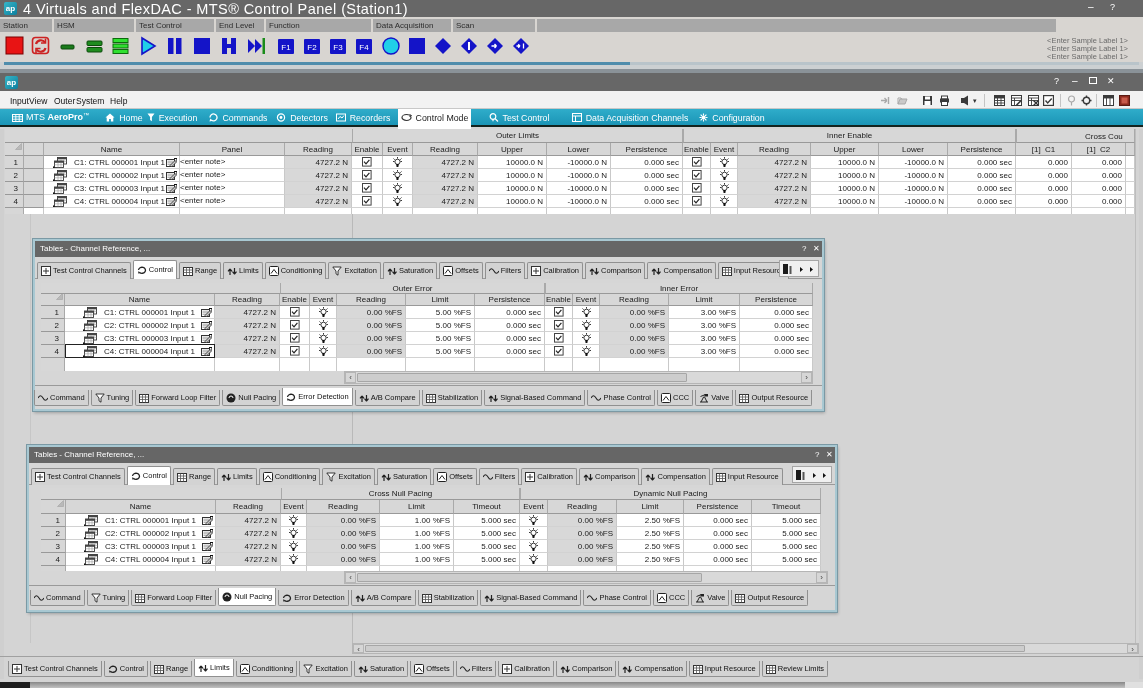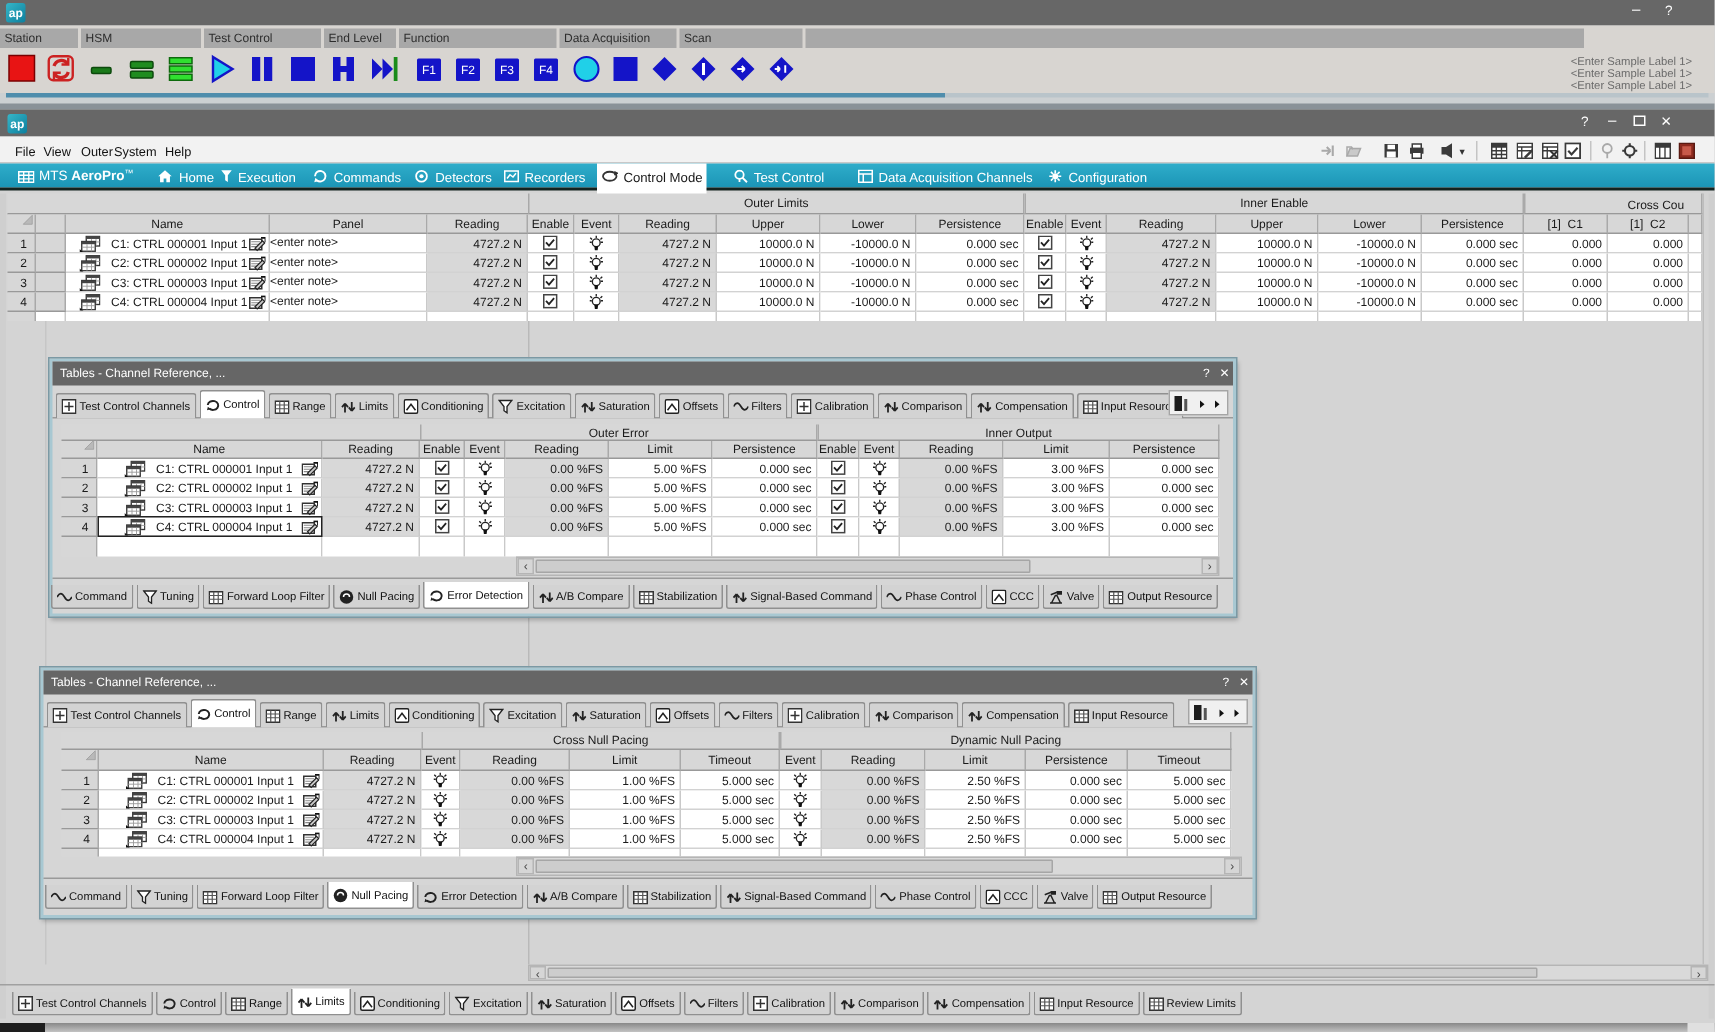--- a/index.html
+++ b/index.html
@@ -21,20 +21,21 @@
  box-shadow:1px 2px 3px rgba(0,0,0,.25)}
 .wtitle{position:absolute;left:0;right:0;top:0;height:16px;background:#666;color:#fff;
  line-height:16px;padding-left:5px;font-size:8px}
 .sb{position:absolute;background:#d9d9d9;border:1px solid #b5b5b5}
 .sbthumb{position:absolute;top:1px;bottom:1px;background:#cdcdcd;border:1px solid #a6a6a6;border-radius:1px}
 .sbarr{position:absolute;top:0;bottom:0;width:11px;background:#d6d6d6;color:#444;
  text-align:center;font-size:8px;line-height:10px;border:1px solid #b5b5b5;font-family:"Liberation Sans"}
 </style></head><body>
 <div class="abs" style="left:0;top:0;width:1143px;height:17px;background:#676767">
 <div class="abs" style="left:4px;top:2px;width:13px;height:13px;background:linear-gradient(135deg,#36b6c8,#0d7f9e);border-radius:2px;color:#fff;font-size:8px;text-align:center;line-height:13px;font-weight:bold">ap</div>
+<div class="abs" style="left:23px;top:1px;font-size:14.5px;color:#fff;letter-spacing:.4px">4 Virtuals and FlexDAC - MTS® Control Panel (Station1)</div>
 <div class="abs" style="left:1088px;top:1px;color:#fff;font-size:10px">–</div>
 <div class="abs" style="left:1110px;top:2px;color:#fff;font-size:9px">?</div>
 </div>
 <div class="abs" style="left:0;top:17px;width:1143px;height:45px;background:#d8d5d1"></div>
 <div class="abs" style="left:0px;top:19px;width:52px;height:13px;background:#a8a8a8;color:#2d2d2d;padding:2px 0 0 3px;font-size:8px">Station</div>
 <div class="abs" style="left:54px;top:19px;width:80px;height:13px;background:#a8a8a8;color:#2d2d2d;padding:2px 0 0 3px;font-size:8px">HSM</div>
 <div class="abs" style="left:136px;top:19px;width:78px;height:13px;background:#a8a8a8;color:#2d2d2d;padding:2px 0 0 3px;font-size:8px">Test Control</div>
 <div class="abs" style="left:216px;top:19px;width:48px;height:13px;background:#a8a8a8;color:#2d2d2d;padding:2px 0 0 3px;font-size:8px">End Level</div>
 <div class="abs" style="left:266px;top:19px;width:105px;height:13px;background:#a8a8a8;color:#2d2d2d;padding:2px 0 0 3px;font-size:8px">Function</div>
 <div class="abs" style="left:373px;top:19px;width:78px;height:13px;background:#a8a8a8;color:#2d2d2d;padding:2px 0 0 3px;font-size:8px">Data Acquisition</div>
@@ -127,21 +128,21 @@
 <div class="abs" style="left:630px;top:62px;width:509px;height:3px;background:#b9c4ca"></div>
 <div class="abs" style="left:0;top:69px;width:1143px;height:4px;background:#8a9298"></div>
 <div class="abs" style="left:0;top:73px;width:1143px;height:18px;background:#676767">
 <div class="abs" style="left:5px;top:3px;width:13px;height:13px;background:linear-gradient(135deg,#36b6c8,#0d7f9e);border-radius:2px;color:#fff;font-size:8px;text-align:center;line-height:13px;font-weight:bold">ap</div>
 <div class="abs" style="left:1054px;top:3px;color:#fff;font-size:9px">?</div>
 <div class="abs" style="left:1072px;top:2px;color:#fff;font-size:10px">–</div>
 <div class="abs" style="left:1089px;top:4px;width:8px;height:7px;border:1px solid #fff"></div>
 <div class="abs" style="left:1107px;top:3px;color:#fff;font-size:9px">✕</div>
 </div>
 <div class="abs" style="left:0;top:91px;width:1143px;height:18px;background:#f2f2f2;border-bottom:1px solid #c8c8c8"></div>
-<div class="abs" style="left:10px;top:96px;font-size:8.5px;color:#111">File</div>
+<div class="abs" style="left:10px;top:96px;font-size:8.5px;color:#111">Input</div>
 <div class="abs" style="left:29px;top:96px;font-size:8.5px;color:#111">View</div>
 <div class="abs" style="left:54px;top:96px;font-size:8.5px;color:#111">Outer</div>
 <div class="abs" style="left:76px;top:96px;font-size:8.5px;color:#111">System</div>
 <div class="abs" style="left:110px;top:96px;font-size:8.5px;color:#111">Help</div>
 <div class="abs" style="left:880px;top:95px;width:11px;height:11px"><svg width="11" height="11" style="">
       <path d="M1 5.5 h6 M7 5.5 l-2.5 -2.5 M7 5.5 l-2.5 2.5 M8.5 2 v7" stroke="#a9a9a9" stroke-width="1.4" fill="none"></path>
     </svg></div>
 <div class="abs" style="left:897px;top:95px;width:11px;height:11px"><svg width="11" height="11" style="">
       <path d="M1 9 l2 -5 h7 l-2 5 z" fill="#c9c9c9" stroke="#a9a9a9"></path>
       <path d="M1 9 V3 h3 l1 1.5" fill="none" stroke="#a9a9a9"></path>
@@ -748,21 +749,21 @@
     </div>
   </div>
 <div class="abs" style="left:779px;top:260px;width:40px;height:17px;background:#f0f0f0;border:1px solid #a5a5a5;text-align:center;padding-top:3px"><svg width="34" height="11" style="">
       <rect x="1" y="0" width="5" height="10" fill="#1a1a1a"></rect>
       <rect x="7.5" y="2" width="2" height="8" fill="#555"></rect>
       <path d="M18 3 l3 2.5 l-3 2.5 z" fill="#111"></path>
       <path d="M28 3 l3 2.5 l-3 2.5 z" fill="#111"></path>
     </svg></div>
 <div class="cell" style="left:41px;top:283px;width:772px;height:11px;background:#d7d7d7;border-bottom:1px solid #999"></div>
 <div class="cell hc" style="left:280px;top:283px;width:265px;height:11px;line-height:11px;border-left:1px solid #a9a9a9">Outer Error</div>
-<div class="cell hc" style="left:545px;top:283px;width:268px;height:11px;line-height:11px;border-left:1px solid #a9a9a9">Inner Output</div>
+<div class="cell hc" style="left:545px;top:283px;width:268px;height:11px;line-height:11px;border-left:1px solid #a9a9a9">Inner Error</div>
 <div class="cell hc" style="left:41px;top:294px;width:24px;height:12px;line-height:12px">
     <span style="position:absolute;right:1px;bottom:1px"><svg width="7" height="7" style="">
         <path d="M6.5 0.5 v6 h-6 z" fill="#b9b9b9" stroke="#9a9a9a" stroke-width="0.5"></path>
       </svg></span>
   </div>
 <div class="cell hc" style="left:65px;top:294px;width:150px;height:12px;line-height:12px">Name</div>
 <div class="cell hc" style="left:215px;top:294px;width:65px;height:12px;line-height:12px">Reading</div>
 <div class="cell hc" style="left:280px;top:294px;width:30px;height:12px;line-height:12px">Enable</div>
 <div class="cell hc" style="left:310px;top:294px;width:27px;height:12px;line-height:12px">Event</div>
 <div class="cell hc" style="left:337px;top:294px;width:69px;height:12px;line-height:12px">Reading</div>

